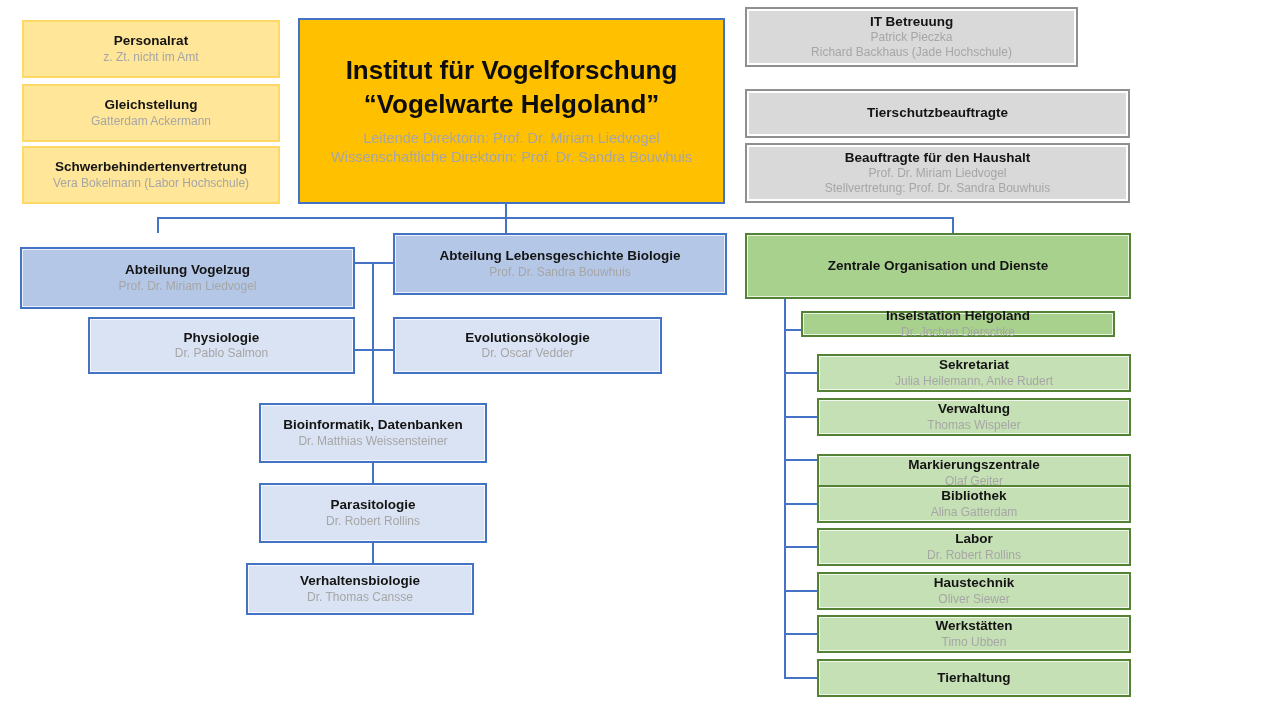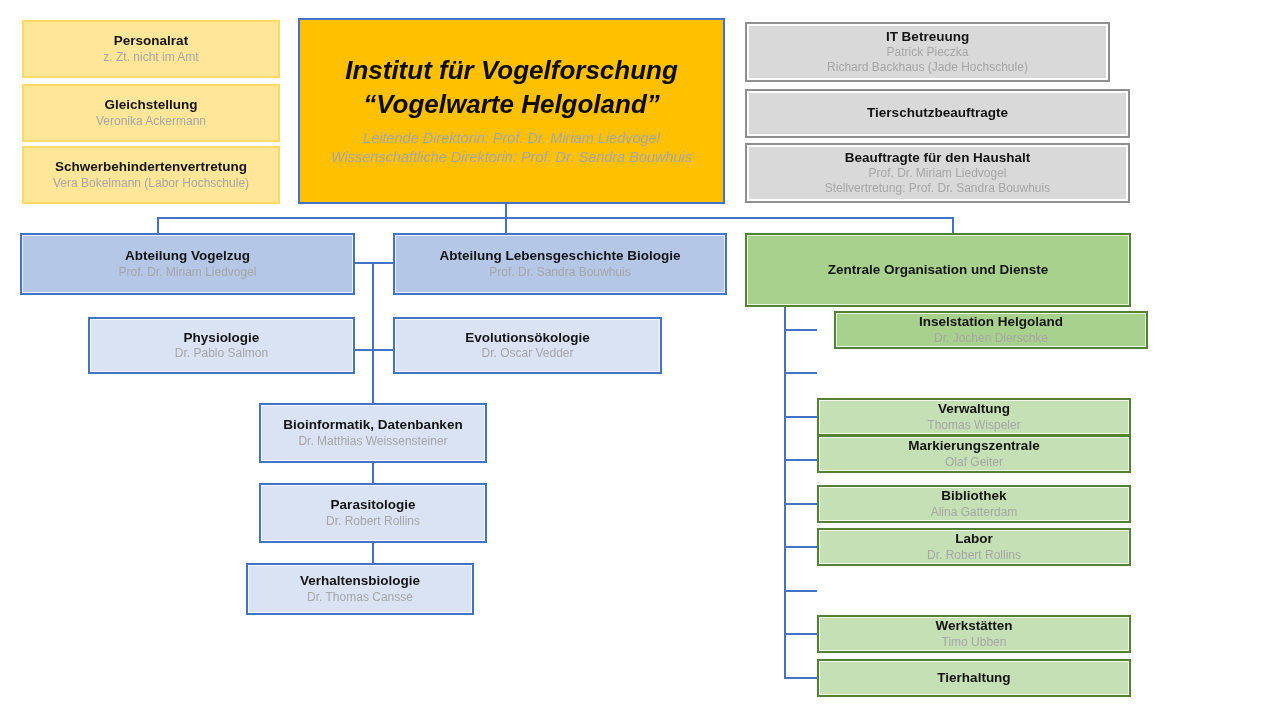--- a/index.html
+++ b/index.html
@@ -10,21 +10,21 @@
   }
   #chart{position:absolute;left:0;top:0;width:1280px;height:720px;border-radius:22px;}
   .node{
     position:absolute;box-sizing:border-box;
     display:flex;flex-direction:column;justify-content:center;align-items:center;
     text-align:center;padding:2px 8px;line-height:1.25;
   }
   .t{font-weight:700;color:#141414;font-size:13.5px;}
   .s{color:#A6A6A6;font-size:12px;}
   .yellow{background:#FFE699;border:2px solid #FFD966;}
-  .orange{background:#FFC000;border:2px solid #4472C4;font-style:italic;}
+  .orange{background:#FFC000;border:2px solid #4472C4;}
   .gray{background:#D9D9D9;border:2px solid #8F8F8F;box-shadow:inset 0 0 0 2px #ffffff;}
   .blue{background:#B4C7E7;border:2px solid #4472C4;box-shadow:inset 0 0 0 1px rgba(255,255,255,.75);}
   .lightblue{background:#DAE3F3;border:2px solid #4472C4;box-shadow:inset 0 0 0 1px rgba(255,255,255,.75);}
   .green{background:#A9D18E;border:2px solid #548235;box-shadow:inset 0 0 0 1px rgba(255,255,255,.75);}
   .lightgreen{background:#C5E0B4;border:2px solid #548235;box-shadow:inset 0 0 0 1px rgba(255,255,255,.75);}
   .root-title{font-weight:700;color:#0d0d0d;font-size:26px;line-height:1.3;}
   .root-sub{color:#A6A6A6;font-size:14.5px;line-height:1.35;}
   .ln{position:absolute;background:#4472C4;}
 </style>
 </head>
@@ -52,57 +52,57 @@
   <div class="ln" style="left:784px;top:590px;width:33px;height:2px"></div>
   <div class="ln" style="left:784px;top:633px;width:33px;height:2px"></div>
   <div class="ln" style="left:784px;top:677px;width:33px;height:2px"></div>
 
   <div class="node yellow" style="left:22px;top:20px;width:258px;height:58px">
     <div class="t">Personalrat</div>
     <div class="s">z. Zt. nicht im Amt</div>
   </div>
   <div class="node yellow" style="left:22px;top:84px;width:258px;height:58px">
     <div class="t">Gleichstellung</div>
-    <div class="s">Veronika Ackermann</div>
+    <div class="s">Gatterdam Ackermann</div>
   </div>
   <div class="node yellow" style="left:22px;top:146px;width:258px;height:58px">
     <div class="t">Schwerbehindertenvertretung</div>
     <div class="s">Vera Bokelmann (Labor Hochschule)</div>
   </div>
 
   <div class="node orange" style="left:298px;top:18px;width:427px;height:186px">
     <div class="root-title">Institut für Vogelforschung</div>
     <div class="root-title">“Vogelwarte Helgoland”</div>
     <div class="root-sub" style="margin-top:7px">Leitende Direktorin: Prof. Dr. Miriam Liedvogel</div>
     <div class="root-sub">Wissenschaftliche Direktorin: Prof. Dr. Sandra Bouwhuis</div>
   </div>
 
-  <div class="node gray" style="left:745px;top:22px;width:365px;height:60px">
+  <div class="node gray" style="left:745px;top:7px;width:333px;height:60px">
     <div class="t">IT Betreuung</div>
     <div class="s">Patrick Pieczka</div>
     <div class="s">Richard Backhaus (Jade Hochschule)</div>
   </div>
   <div class="node gray" style="left:745px;top:89px;width:385px;height:49px">
     <div class="t">Tierschutzbeauftragte</div>
   </div>
   <div class="node gray" style="left:745px;top:143px;width:385px;height:60px">
     <div class="t">Beauftragte für den Haushalt</div>
     <div class="s">Prof. Dr. Miriam Liedvogel</div>
     <div class="s">Stellvertretung: Prof. Dr. Sandra Bouwhuis</div>
   </div>
 
-  <div class="node blue" style="left:20px;top:233px;width:335px;height:62px">
+  <div class="node blue" style="left:20px;top:247px;width:335px;height:62px">
     <div class="t">Abteilung Vogelzug</div>
     <div class="s">Prof. Dr. Miriam Liedvogel</div>
   </div>
   <div class="node blue" style="left:393px;top:233px;width:334px;height:62px">
     <div class="t">Abteilung Lebensgeschichte Biologie</div>
     <div class="s">Prof. Dr. Sandra Bouwhuis</div>
   </div>
-  <div class="node green" style="left:745px;top:233px;width:386px;height:74px">
+  <div class="node green" style="left:745px;top:233px;width:386px;height:66px">
     <div class="t">Zentrale Organisation und Dienste</div>
   </div>
 
   <div class="node lightblue" style="left:88px;top:317px;width:267px;height:57px">
     <div class="t">Physiologie</div>
     <div class="s">Dr. Pablo Salmon</div>
   </div>
   <div class="node lightblue" style="left:393px;top:317px;width:269px;height:57px">
     <div class="t">Evolutionsökologie</div>
     <div class="s">Dr. Oscar Vedder</div>
@@ -113,39 +113,47 @@
   </div>
   <div class="node lightblue" style="left:259px;top:483px;width:228px;height:60px">
     <div class="t">Parasitologie</div>
     <div class="s">Dr. Robert Rollins</div>
   </div>
   <div class="node lightblue" style="left:246px;top:563px;width:228px;height:52px">
     <div class="t">Verhaltensbiologie</div>
     <div class="s">Dr. Thomas Cansse</div>
   </div>
 
-  <div class="node green" style="left:834px;top:311px;width:314px;height:38px">
+  <div class="node green" style="left:801px;top:311px;width:314px;height:26px">
     <div class="t">Inselstation Helgoland</div>
     <div class="s">Dr. Jochen Dierschke</div>
+  </div>
+  <div class="node lightgreen" style="left:817px;top:354px;width:314px;height:38px">
+    <div class="t">Sekretariat</div>
+    <div class="s">Julia Heilemann, Anke Rudert</div>
   </div>
   <div class="node lightgreen" style="left:817px;top:398px;width:314px;height:38px">
     <div class="t">Verwaltung</div>
     <div class="s">Thomas Wispeler</div>
   </div>
-  <div class="node lightgreen" style="left:817px;top:435px;width:314px;height:38px">
+  <div class="node lightgreen" style="left:817px;top:454px;width:314px;height:38px">
     <div class="t">Markierungszentrale</div>
     <div class="s">Olaf Geiter</div>
   </div>
   <div class="node lightgreen" style="left:817px;top:485px;width:314px;height:38px">
     <div class="t">Bibliothek</div>
     <div class="s">Alina Gatterdam</div>
   </div>
   <div class="node lightgreen" style="left:817px;top:528px;width:314px;height:38px">
     <div class="t">Labor</div>
     <div class="s">Dr. Robert Rollins</div>
+  </div>
+  <div class="node lightgreen" style="left:817px;top:572px;width:314px;height:38px">
+    <div class="t">Haustechnik</div>
+    <div class="s">Oliver Siewer</div>
   </div>
   <div class="node lightgreen" style="left:817px;top:615px;width:314px;height:38px">
     <div class="t">Werkstätten</div>
     <div class="s">Timo Ubben</div>
   </div>
   <div class="node lightgreen" style="left:817px;top:659px;width:314px;height:38px">
     <div class="t">Tierhaltung</div>
   </div>
 
 </div>

